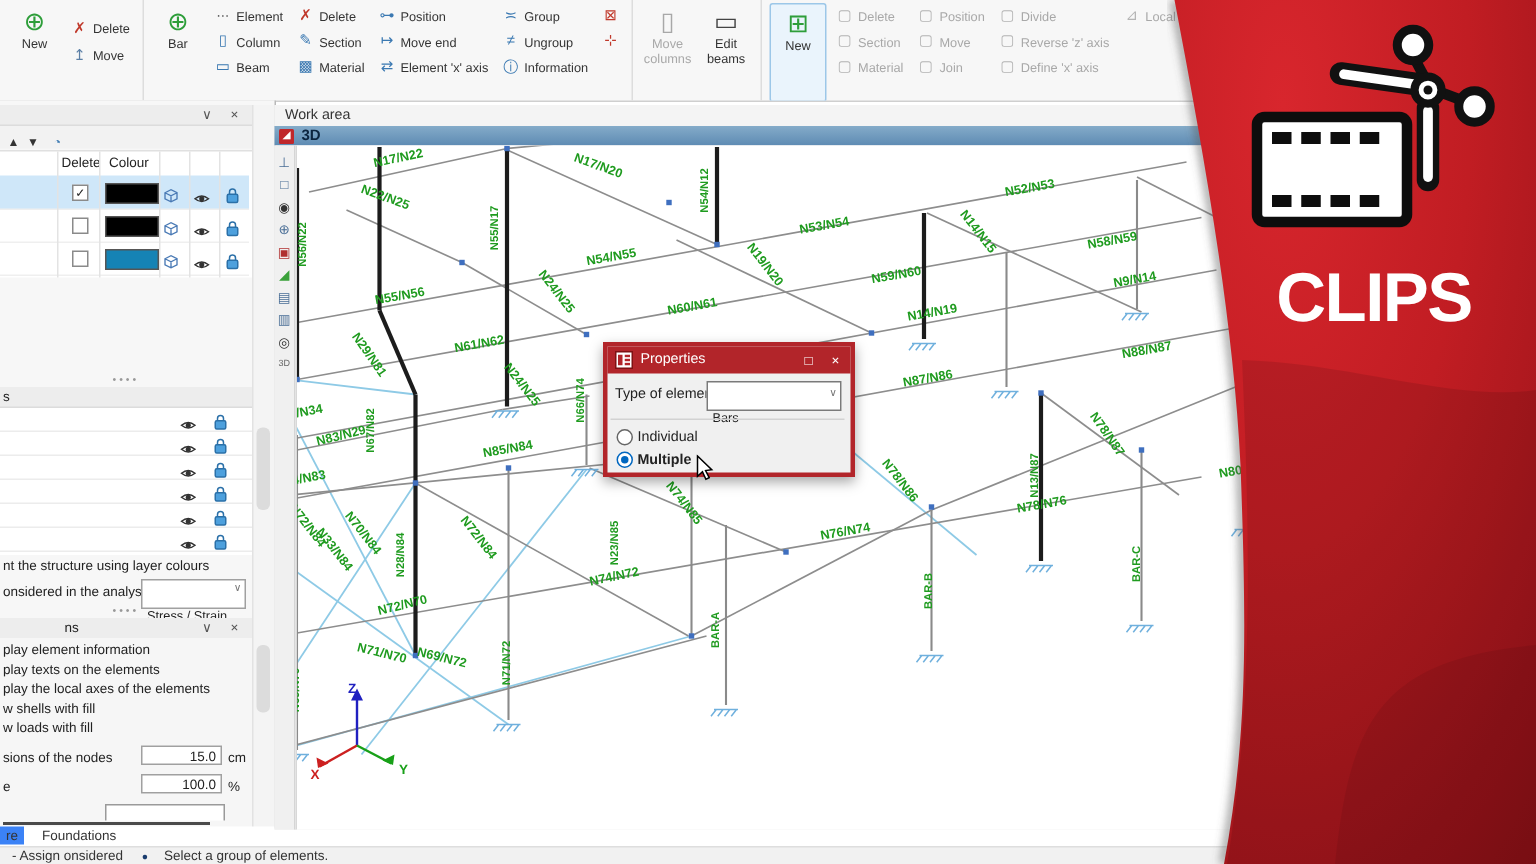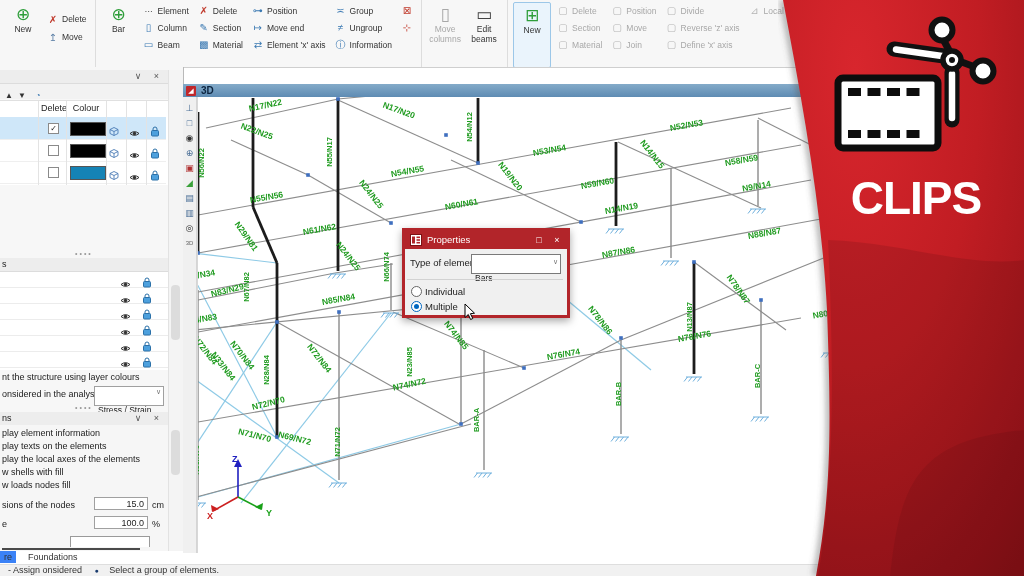--- a/index.html
+++ b/index.html
@@ -379,21 +379,21 @@
       </div>
     </div>
   <div class="ptxt abs" style="left:2px;top:372px;width:164px;">nt the structure using layer colours</div>
   <div class="ptxt abs" style="left:2px;top:389px;width:92px;">onsidered in the analysis</div>
   <div class="ddl" style="left:94px;top:386px;width:70px;height:14px;">
     <span>Stress / Strain</span><span class="arr">∨</span>
   </div>
   <div class="dots" style="left:75px;top:404px;">••••</div>
 
   <div class="abs phead" style="left:0;top:412px;width:168px;height:13px;">
-    <span class="ptxt" style="padding-left:2px;">ns</span>
+    <span class="ptxt" style="padding-left:2px;margin-left:41px;">ns</span>
     <span class="phicons"><span>∨</span> <span>×</span></span>
   </div>
   <div class="abs" style="left:0;top:425px;width:168px;height:126px;background:#f6f6f6;"></div>
   <div id="option-items"></div>
   <div class="ptxt abs" style="left:2px;top:500px;">sions of the nodes</div>
   <div class="inp" style="left:94px;top:497px;width:54px;height:13px;">15.0</div>
   <div class="ptxt abs" style="left:152px;top:500px;">cm</div>
   <div class="ptxt abs" style="left:2px;top:519px;">e</div>
   <div class="inp" style="left:94px;top:516px;width:54px;height:13px;">100.0</div>
   <div class="ptxt abs" style="left:152px;top:519px;">%</div>
@@ -407,20 +407,23 @@
 
   <div class="abs" style="left:0;top:551px;width:183px;height:13px;background:#fff;"></div>
   <div class="tab" style="left:0;top:551px;background:#3b82f6;">re</div>
   <div class="tab" style="left:24px;top:551px;">Foundations</div>
   <div id="statusbar" class="abs" style="left:0;top:564px;width:1024px;height:12px;">
     <span style="margin-left:8px;">- Assign onsidered</span>
     <span style="margin-left:10px;font-size:7px;color:#1a3c6e;">●</span>
     <span style="margin-left:8px;">Select a group of elements.</span>
   </div>
 
+  <div id="wa-title" class="abs" style="left:183px;top:70px;width:841px;height:14px;">
+    <span style="margin-left:7px;">Work area</span>
+  </div>
   <div id="wa-tab" class="abs" style="left:183px;top:84px;width:841px;height:13px;">
     <span id="wa-appicon">◢</span>
     <span style="margin-left:18px;">3D</span>
   </div>
   <div class="abs" style="left:183px;top:97px;width:841px;height:456px;background:#e9e9e9;"></div>
   <div id="side-toolbar" class="abs" style="left:183px;top:97px;width:13px;height:452px;">
       <div class="side-ic" style="color: rgb(74, 110, 150);">⊥</div>
       <div class="side-ic" style="color: rgb(74, 110, 150);">□</div>
       <div class="side-ic" style="color: rgb(51, 51, 51);">◉</div>
       <div class="side-ic" style="color: rgb(74, 110, 150);">⊕</div>
@@ -603,21 +606,21 @@
     <div id="dlg-body">
       <span class="dlg-lbl" style="left:5px;top:8px;">Type of element</span>
       <div class="ddl" style="left:66px;top:5px;width:90px;height:16px;border-color:#7a7a7a;">
         <span>Bars</span>
         <span class="arr" style="top:3px;">∨</span>
       </div>
       <div class="abs" style="left:2px;top:30px;width:156px;height:1px;background:#d2d2d2;"></div>
       <span class="radio" style="left:6px;top:37px;"></span>
       <span class="dlg-lbl" style="left:20px;top:37px;">Individual</span>
       <span class="radio on" style="left:6px;top:52px;"></span>
-      <span class="dlg-lbl" style="left:20px;top:52px;font-weight:normal;">Multiple</span>
+      <span class="dlg-lbl" style="left:20px;top:52px;font-weight:bold;">Multiple</span>
     </div>
   </div>
 
   <svg class="abs" style="left:464px;top:303px;z-index:60;" width="12" height="18">
     <path d="M1 1 L1 14.5 L4.3 11.5 L6.6 16.5 L8.8 15.5 L6.4 10.7 L10.5 10.2 Z" fill="#fff" stroke="#000" stroke-width="1"></path>
   </svg>
 
   <svg class="abs" style="left:770px;top:0;z-index:100;" width="254" height="576" viewBox="0 0 254 576">
     <defs>
       <radialGradient id="rg" cx="30%" cy="12%" r="115%">
@@ -658,14 +661,14 @@
         <circle cx="182" cy="60" r="3" fill="#111"></circle>
       </g>
     </g>
     <text x="146" y="214" text-anchor="middle" font-size="46" font-weight="bold" fill="#ffffff" letter-spacing="-1">CLIPS</text>
   </svg>
 
 <div class="ptxt abs" style="left: 2px; top: 428px; width: 164px;">play element information</div>
     <div class="ptxt abs" style="left: 2px; top: 441px; width: 164px;">play texts on the elements</div>
     <div class="ptxt abs" style="left: 2px; top: 454px; width: 164px;">play the local axes of the elements</div>
     <div class="ptxt abs" style="left: 2px; top: 467px; width: 164px;">w shells with fill</div>
-    <div class="ptxt abs" style="left: 2px; top: 480px; width: 164px;">w loads nodes fill</div>
+    <div class="ptxt abs" style="left: 2px; top: 480px; width: 164px;">w loads with fill</div>
   </div>
 
 </body></html>

